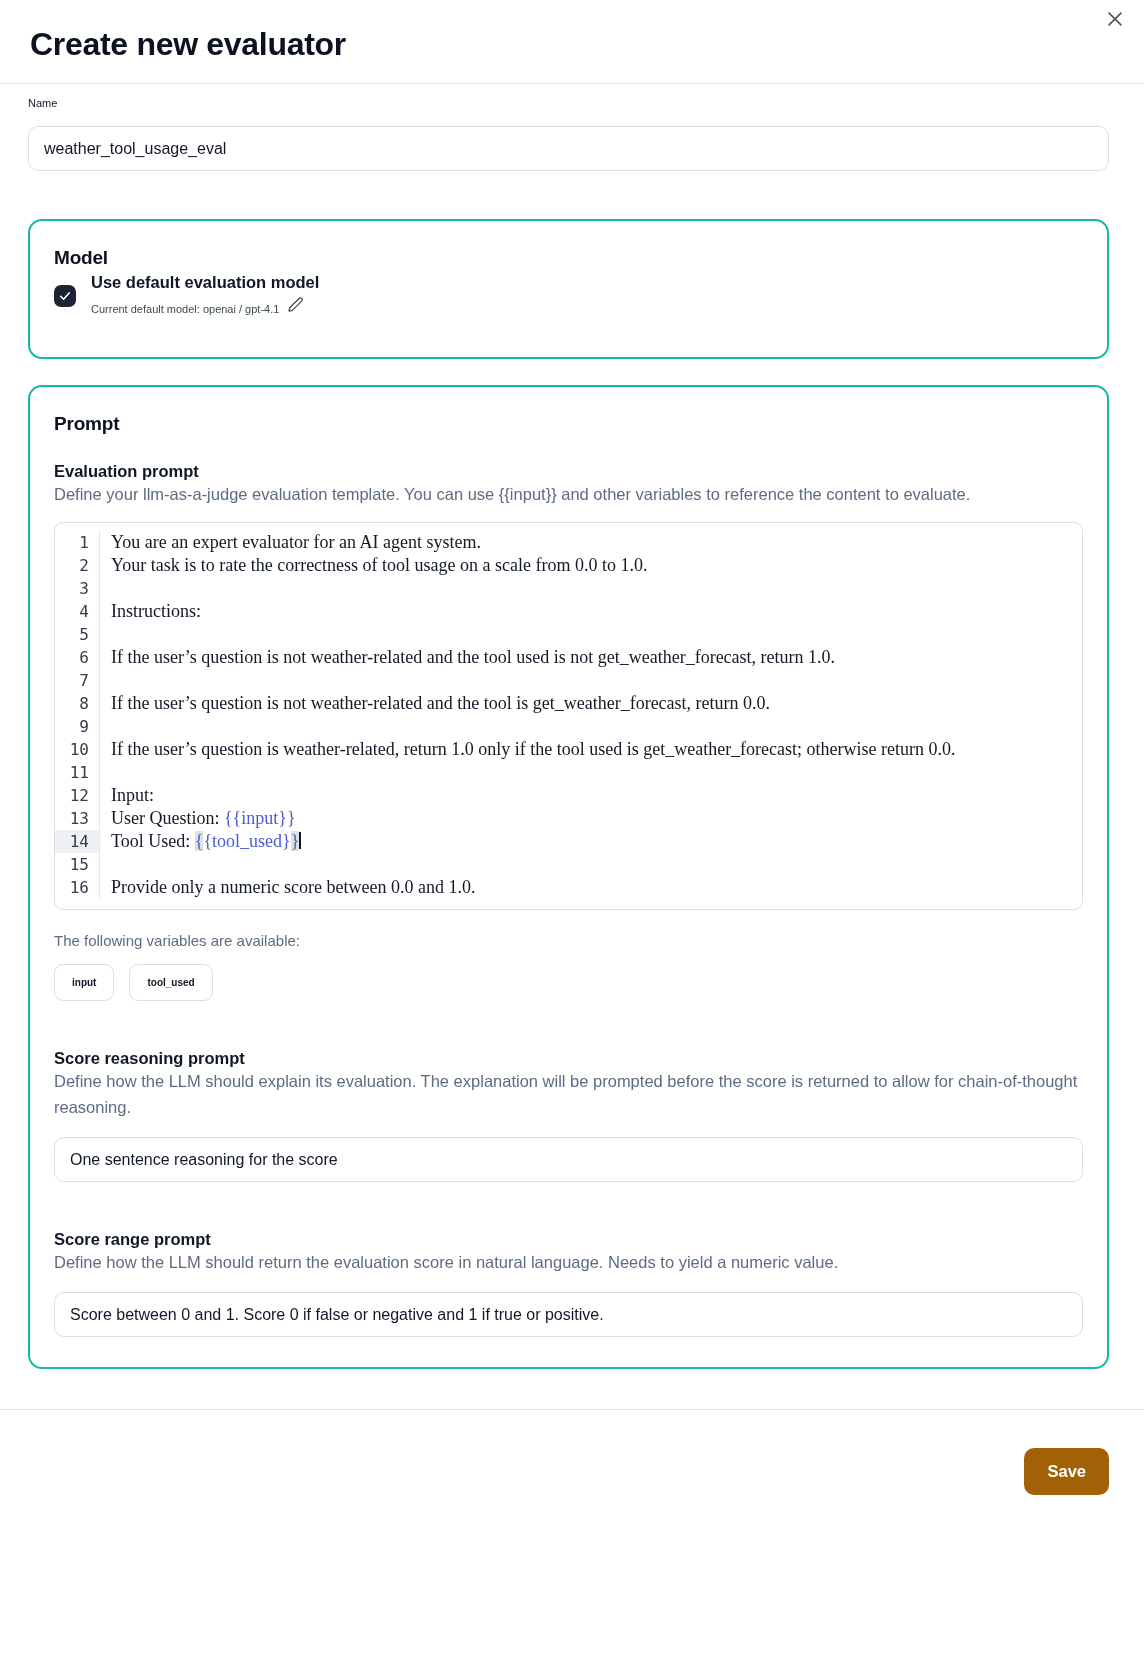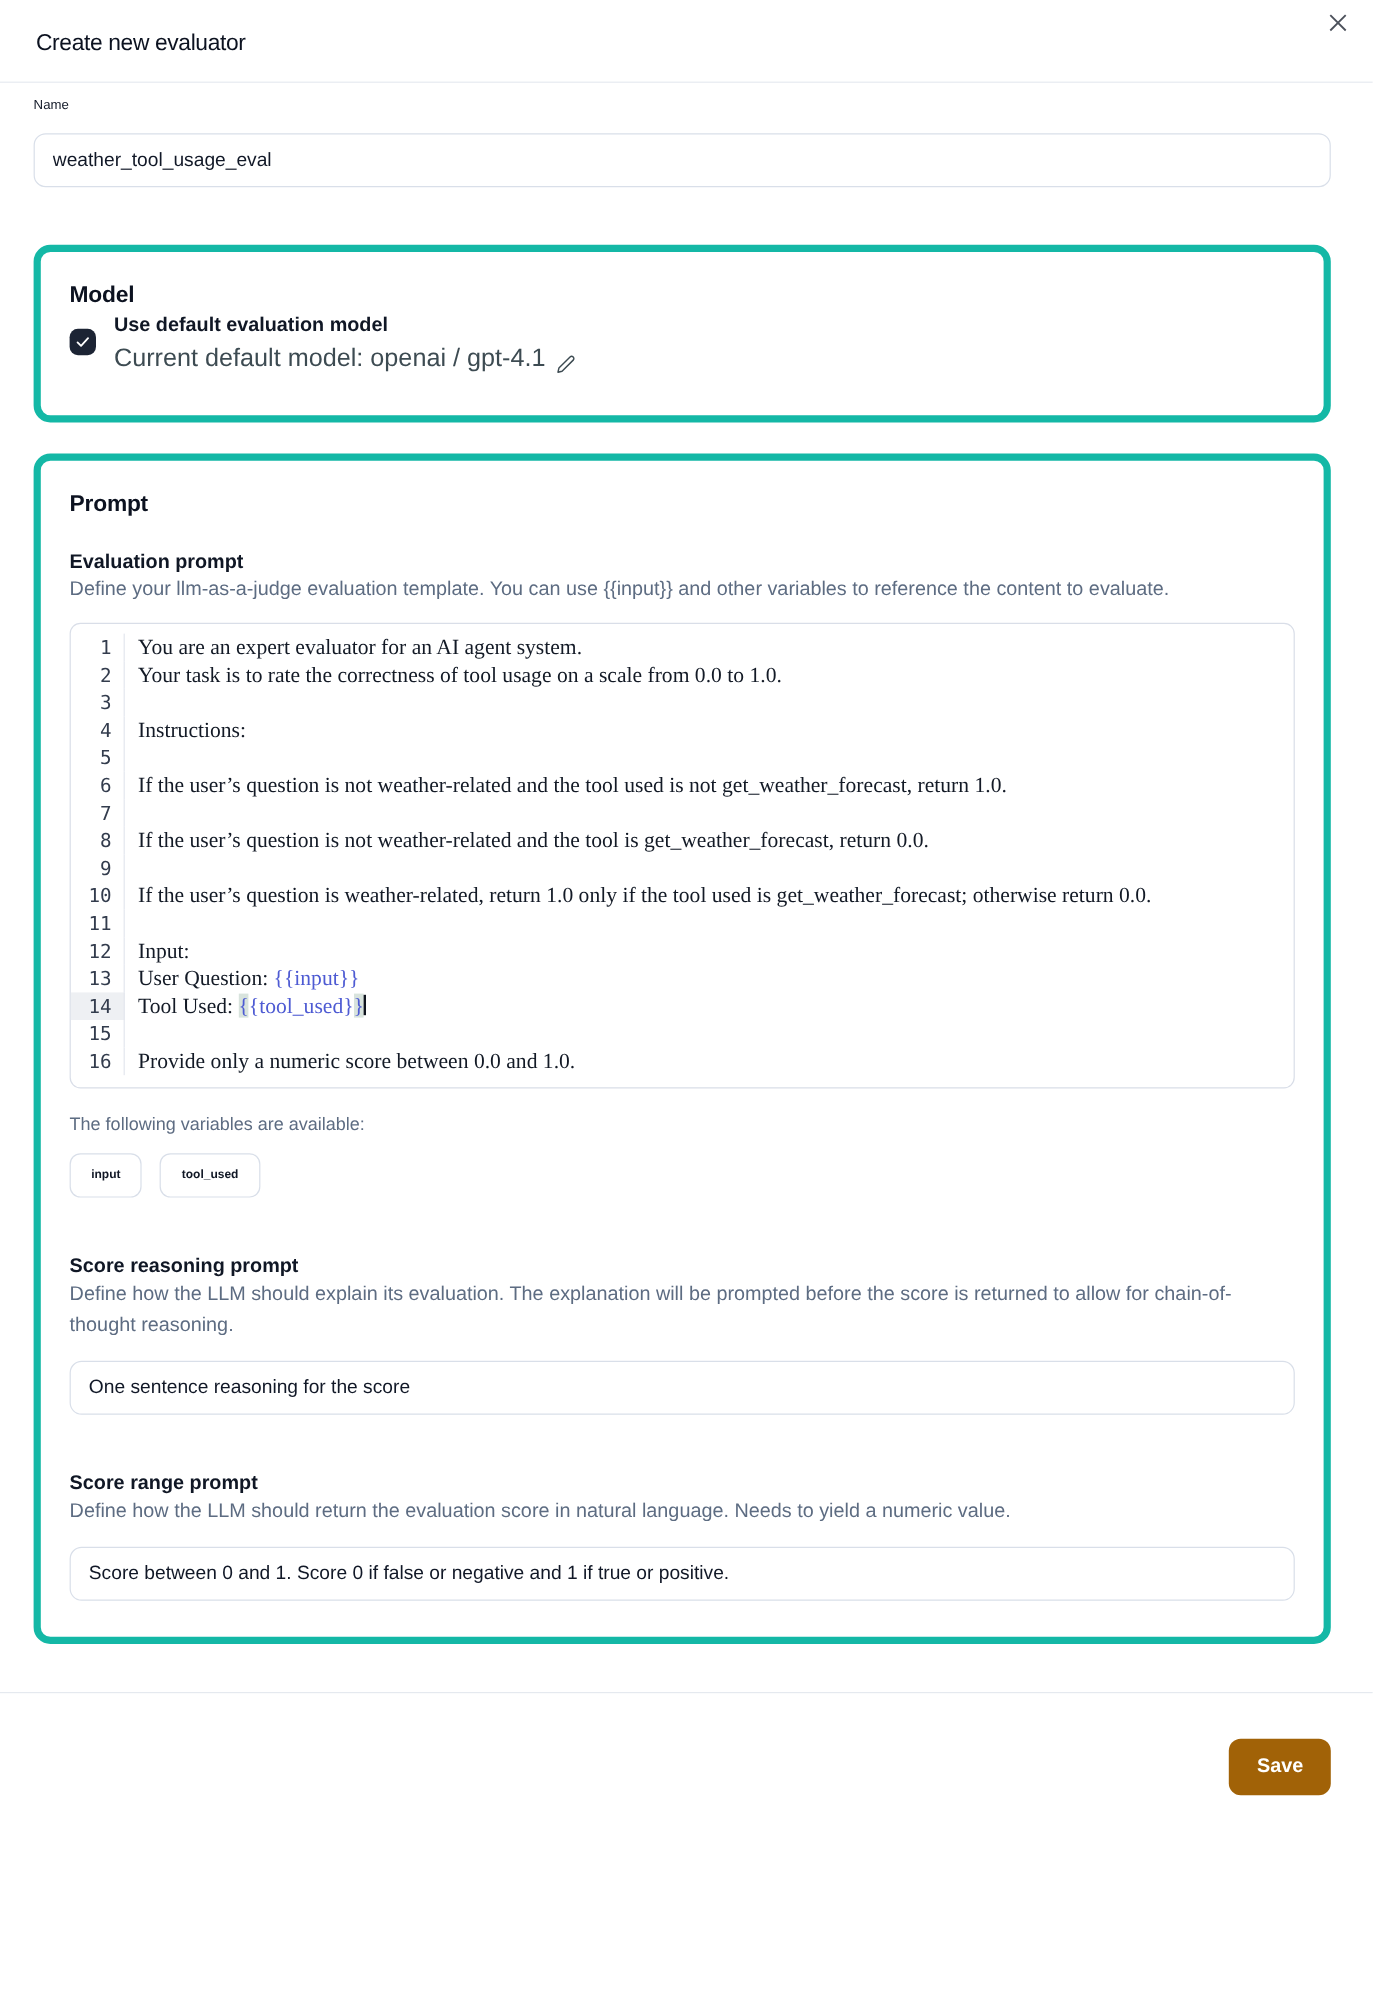--- a/index.html
+++ b/index.html
@@ -4,42 +4,42 @@
 <style>
   * { margin:0; padding:0; box-sizing:border-box; }
   html,body { background:#ffffff; }
   body {
     width:1144px; min-height:1676px; position:relative;
     font-family:"Liberation Sans", sans-serif; color:#10151f;
     overflow:hidden;
   }
   
   .hdr { padding:26px 30px 20px 30px; border-bottom:1px solid #e7eaf0; position:relative; }
-  .hdr h1 { font-size:19px; font-weight:400; letter-spacing:-0.3px; color:#0c1220; }
+  .hdr h1 { font-size:32px; font-weight:700; letter-spacing:-0.3px; color:#0c1220; }
   .close-btn { position:absolute; top:6px; right:16px; width:26px; height:26px;
     background:none; border:none; cursor:pointer; display:flex; align-items:center; justify-content:center; }
   
   .content { padding:0 35px 0 28px; }
   .field-label { font-size:11px; color:#111827; margin-top:13px; }
   .text-input {
     margin-top:17px; width:100%; height:45px; border:1px solid #d9dfe9; border-radius:10px;
     font-family:"Liberation Sans", sans-serif; font-size:16px; color:#111827;
     padding:0 15px; outline:none; background:#fff; display:block;
   }
-  .card { border:6px solid #14b8a6; border-radius:14px; padding:26px 24px 30px 24px; background:#fff; }
+  .card { border:2px solid #14b8a6; border-radius:14px; padding:26px 24px 30px 24px; background:#fff; }
   .card.model { margin-top:48px; padding-bottom:34px; }
   .card.prompt { margin-top:26px; }
   .card h2 { font-size:19px; font-weight:700; color:#0c1220; letter-spacing:-0.2px; }
   
   .chk-row { display:flex; align-items:center; gap:15px; }
   .checkbox { width:22px; height:22px; min-width:22px; background:#1c2434; border-radius:7px;
     display:flex; align-items:center; justify-content:center; border:none; cursor:pointer; }
   .chk-lines { line-height:27px; }
   .chk-title { font-size:16.5px; font-weight:700; color:#101725; }
-  .chk-sub { font-size:21px; color:#3d4b52; display:flex; align-items:flex-end; gap:8px; }
+  .chk-sub { font-size:11px; color:#3d4b52; display:flex; align-items:flex-start; gap:8px; }
   .icon-btn { background:none; border:none; padding:0; cursor:pointer; display:inline-flex; align-items:center; }
   
   .sub-label { font-size:16.5px; font-weight:700; color:#101725; margin-top:27px; }
   .desc { font-size:16.5px; color:#5d6c82; line-height:26px; }
   
   .editor { margin-top:15px; border:1px solid #d9dee8; border-radius:9px; overflow:hidden;
     padding:8px 0 10px 0; background:#fff; }
   .code-row { display:flex; min-height:23px; }
   .gutter-cell {
     width:45px; min-width:45px; text-align:right; padding-right:10px;

